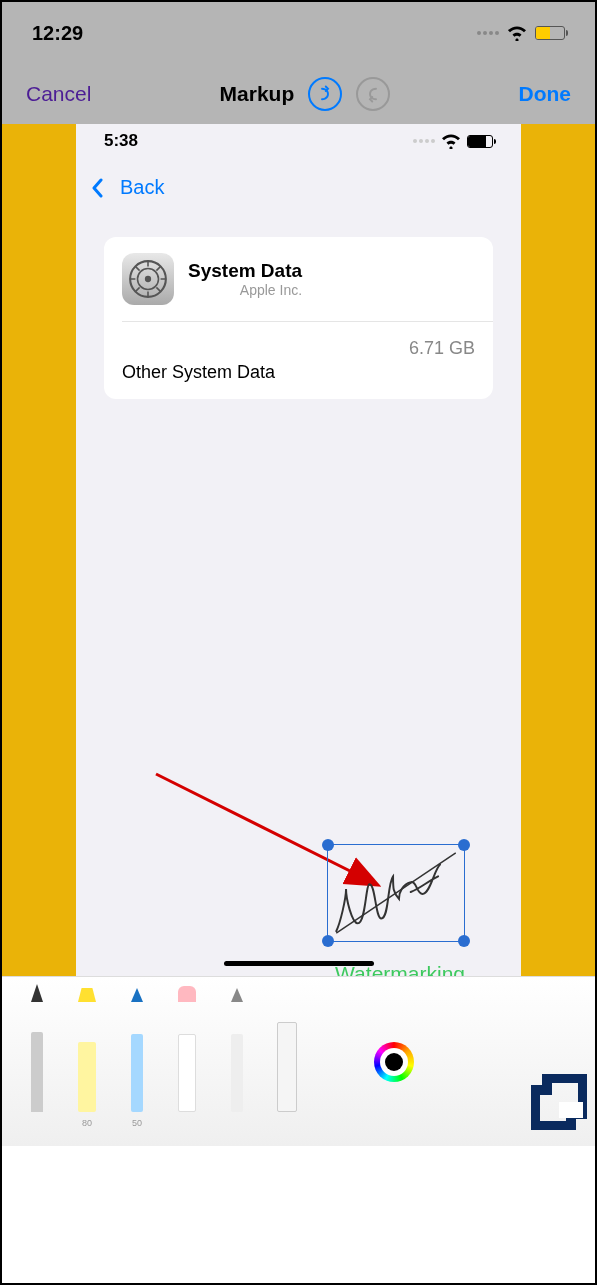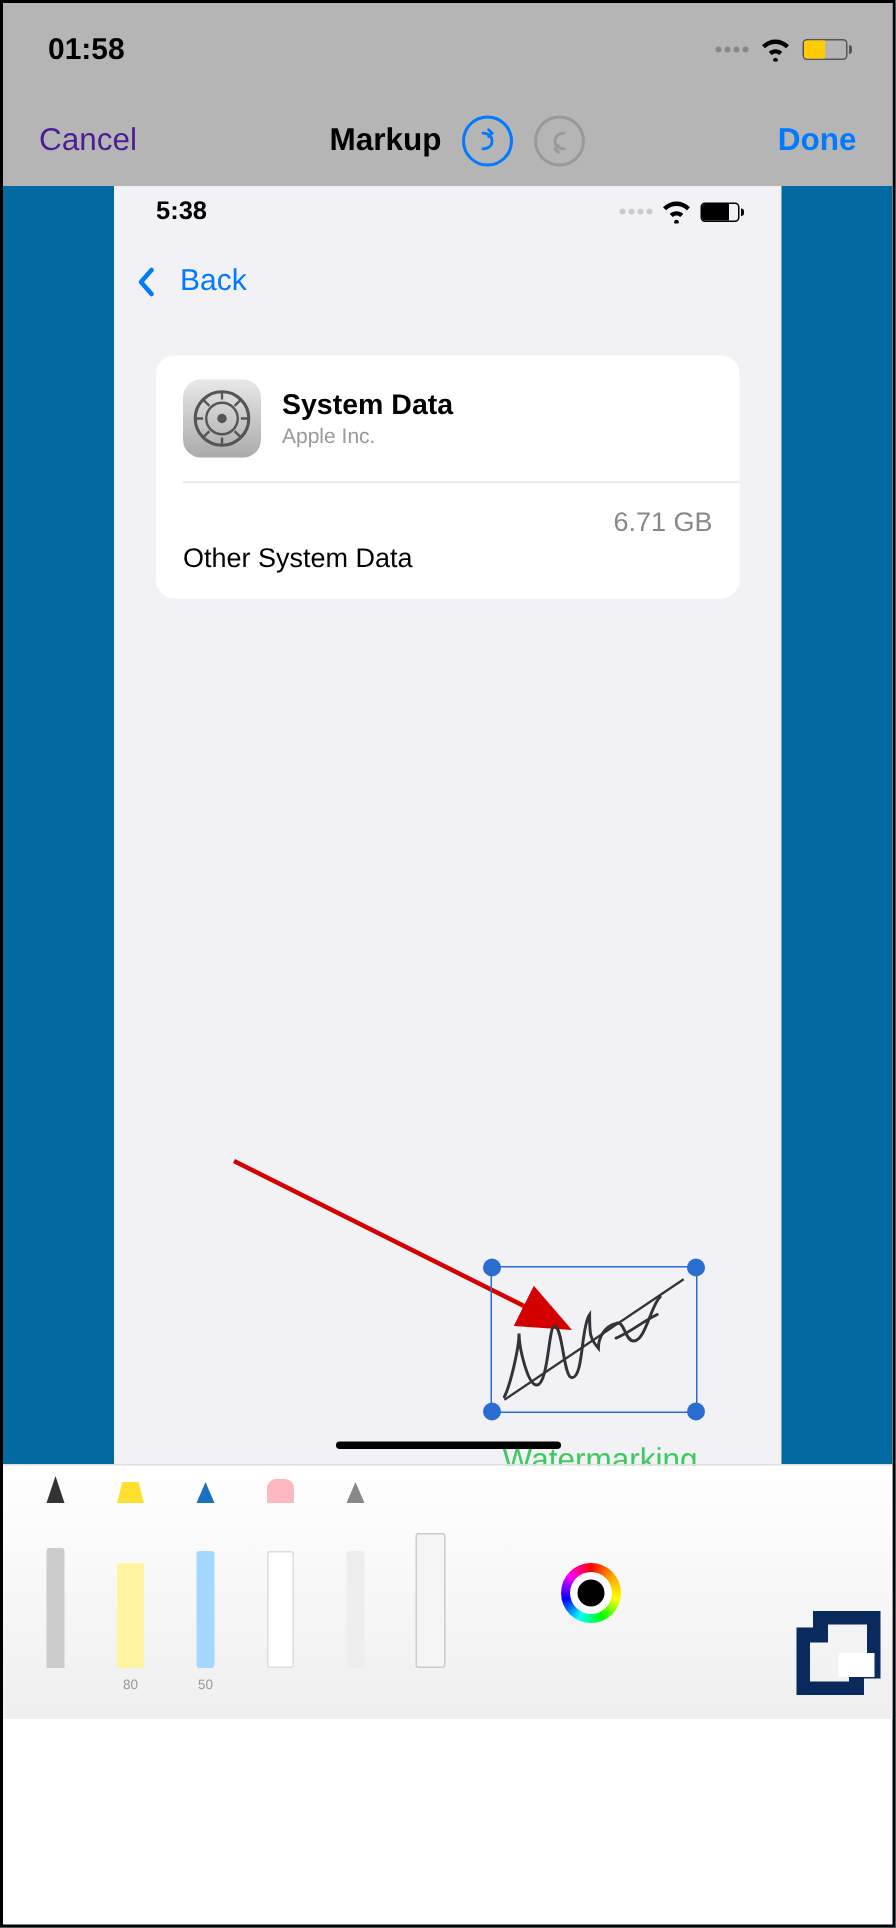--- a/index.html
+++ b/index.html
@@ -42,21 +42,21 @@
     .undo-btn, .redo-btn {
       width: 34px; height: 34px;
       border-radius: 50%;
       display: flex; align-items: center; justify-content: center;
       background: none; border: 2px solid; cursor: pointer;
     }
     .undo-btn { border-color: #007aff; color: #007aff; }
     .redo-btn { border-color: #999; color: #999; }
     .done-btn { color: #007aff; font-size: 21px; font-weight: 700; background: none; border: none; cursor: pointer; }
     .canvas-area {
-      background: #0369a1;
+      background: #eab308;
       height: 852px;
       display: flex;
       justify-content: center;
       position: relative;
     }
     .inner-phone {
       width: 445px;
       height: 100%;
       background: #f2f1f6;
       position: relative;
@@ -90,21 +90,21 @@
     }
     .card-header { display: flex; align-items: center; gap: 14px; padding: 16px 18px; }
     .settings-icon {
       width: 52px; height: 52px;
       border-radius: 12px;
       background: linear-gradient(180deg, #e8e8e8, #aaa);
       display: flex; align-items: center; justify-content: center;
       position: relative;
     }
     .gear-svg { width: 42px; height: 42px; }
-    .card-title-wrap { display: flex; flex-direction: column; }
+    .card-title-wrap { display: flex; flex-direction: column; align-items: flex-end; }
     .card-title { font-size: 19px; font-weight: 700; color: #000; }
     .card-sub { font-size: 14px; color: #999; }
     .card-divider { height: 1px; background: #e5e5e5; margin-left: 18px; }
     .card-row { display: flex; justify-content: space-between; padding: 16px 18px; font-size: 18px; }
     .row-label { color: #000; margin-top: 24px; }
     .row-value { color: #888; }
     .footnote {
       padding: 8px 34px;
       font-size: 14px;
       color: #999;
@@ -215,21 +215,21 @@
       bottom: 16px;
       width: 56px;
       height: 56px;
     }
     .tool-label { font-size: 9px; color: #999; position: absolute; bottom: -16px; }
   </style>
 </head>
 <body>
 
 <div class="outer-status">
-  <span class="outer-time">01:58</span>
+  <span class="outer-time">12:29</span>
   <div class="outer-right">
     <div class="dots">
       <div class="dot4"></div>
         <div class="dot4"></div>
         <div class="dot4"></div>
         <div class="dot4"></div>
     </div>
     <svg class="wifi-icon" viewBox="0 0 20 16">
         <path fill="#000" d="M10 13.5c-.9 0-1.6.7-1.6 1.6s.7 1.6 1.6 1.6 1.6-.7 1.6-1.6-.7-1.6-1.6-1.6zm-4.5-3.8l2 2c1.4-1.4 3.6-1.4 5 0l2-2c-2.5-2.5-6.5-2.5-9 0zM1 5.2l2 2c3.9-3.9 10.1-3.9 14 0l2-2C13.8.1 6.2.1 1 5.2z"></path>
       </svg>

